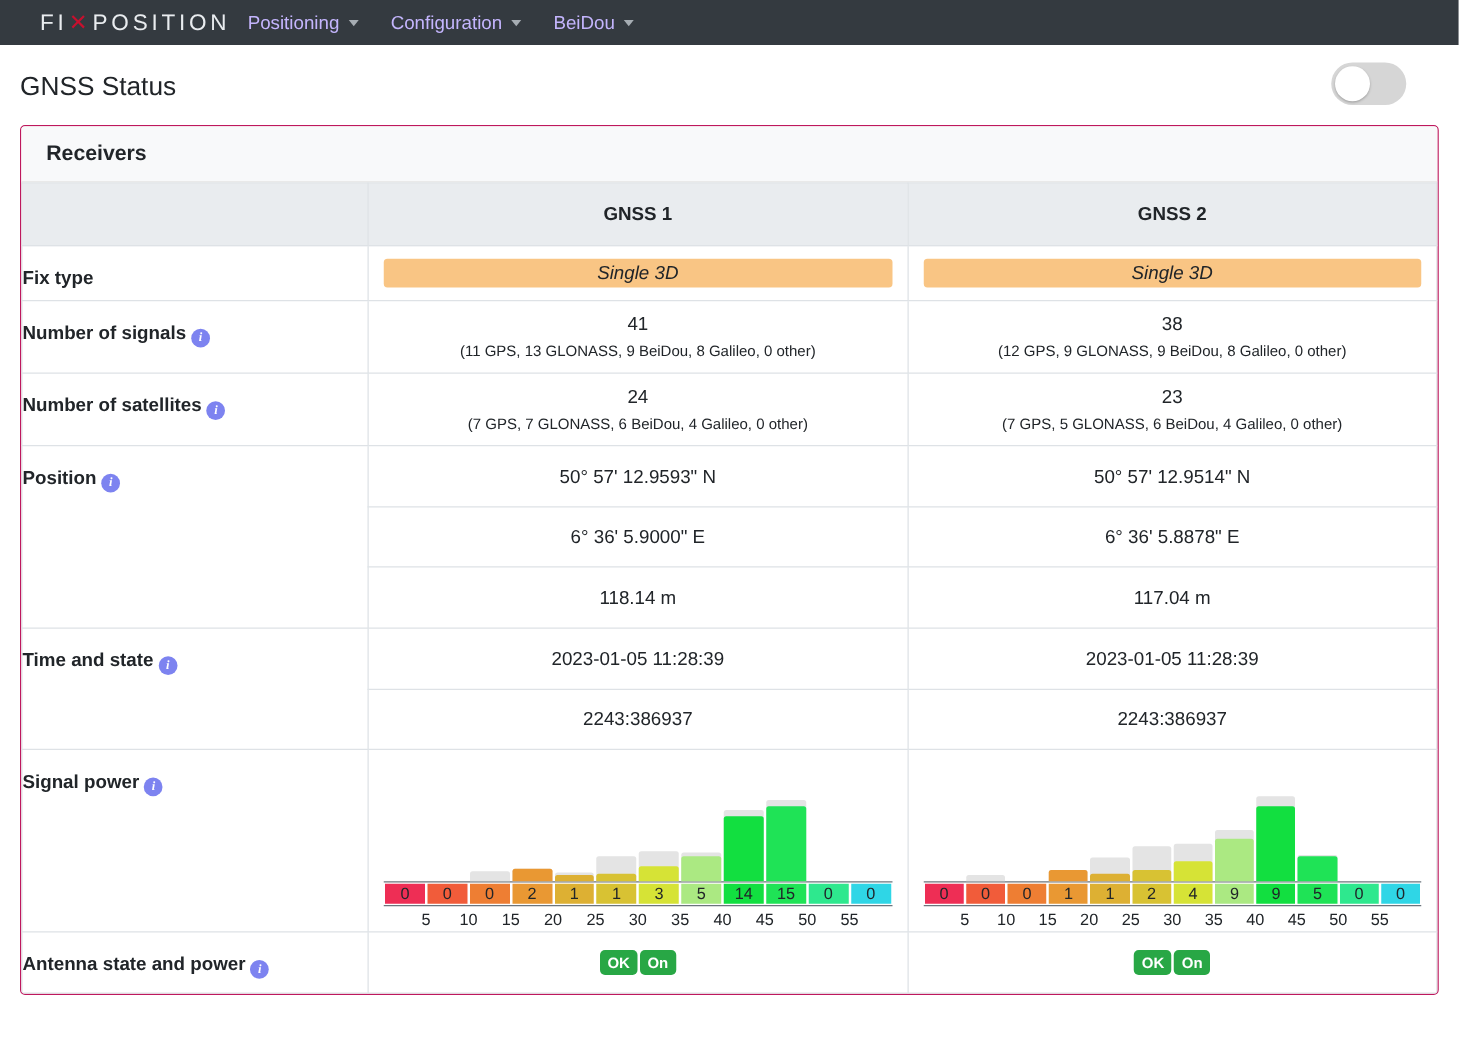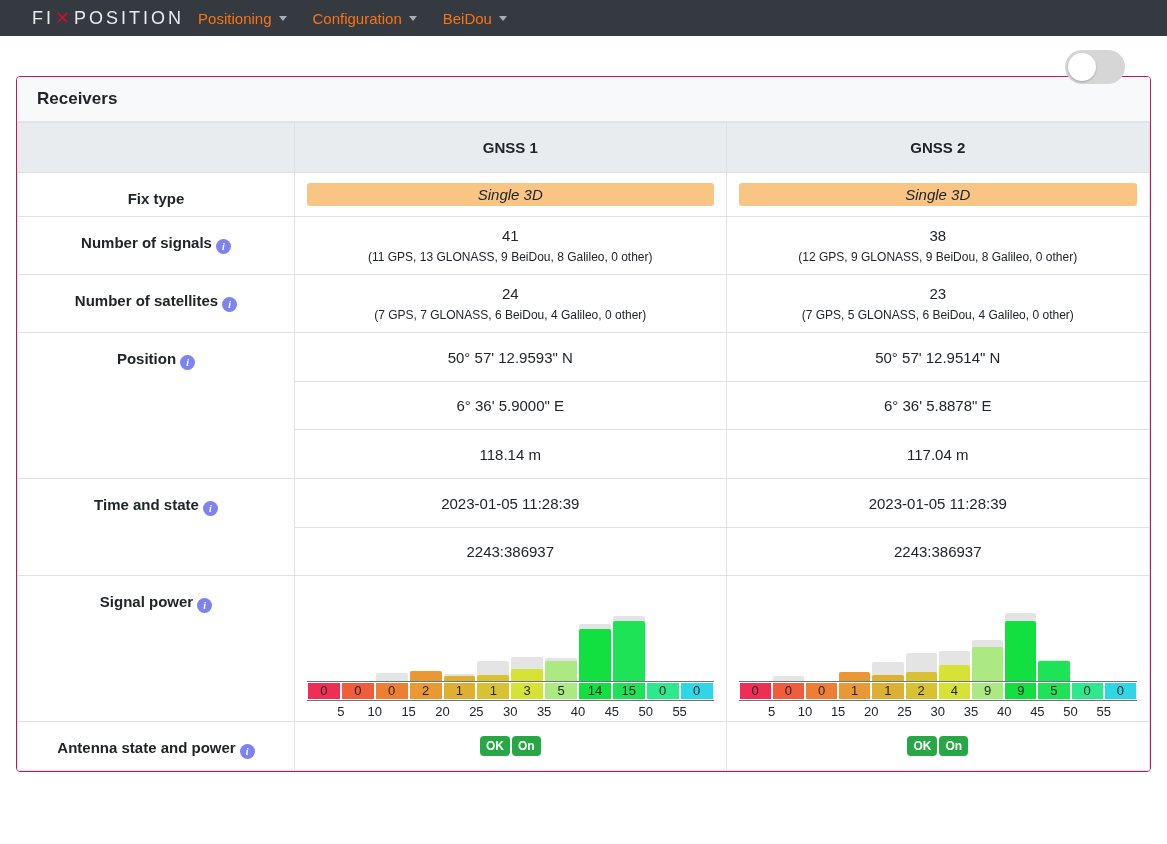--- a/index.html
+++ b/index.html
@@ -4,21 +4,21 @@
 <style>
   * { box-sizing: border-box; margin: 0; padding: 0; }
   html,body { background:#ffffff; font-family:"Liberation Sans","DejaVu Sans",sans-serif; color:#212529; }
   body { width:1167px; min-height:844px; }
 
   
   .navbar { height:36px; background:#343a40; display:flex; align-items:center; padding:0 14px 0 32px; }
   .brand { font-size:18px; letter-spacing:3px; color:#e9ecef; font-weight:400; display:flex; align-items:flex-end; cursor:pointer; }
   .brand .bx { color:#c8102e; font-weight:700; margin:0 1px; }
   .nav-links { display:flex; align-items:center; margin-left:14px; gap:26px; }
-  .nav-link { color:#f97316; font-size:15px; display:flex; align-items:center; gap:7px; cursor:pointer; }
+  .nav-link { color:#c4b5fd; font-size:15px; display:flex; align-items:center; gap:7px; cursor:pointer; }
   .caret { width:0; height:0; border-left:4.5px solid transparent; border-right:4.5px solid transparent; border-top:5px solid #a6adb3; display:inline-block; }
   .nav-right { margin-left:auto; display:flex; align-items:center; gap:8px; }
   .device-id { color:#adb5bd; font-size:14px; margin-right:8px; }
   .circ { border-radius:50%; display:flex; align-items:center; justify-content:center; }
   .circ-red { width:29px; height:29px; background:#ef1a2d; }
   .circ-amber { width:19px; height:19px; background:#f0a009; }
   .circ-gray { width:19px; height:19px; background:#7a838b; }
 
   
   .page-head { position:relative; padding:22px 16px 18px 16px; }
@@ -27,21 +27,21 @@
   .toggle .knob { position:absolute; left:3px; top:3px; width:28px; height:28px; background:#ffffff; border-radius:50%; box-shadow:0 1px 2px rgba(0,0,0,.25); }
 
   
   .card { margin:0 16px; border:1px solid #be185d; border-radius:4px; overflow:hidden; }
   .card-header { background:#f8f9fa; border-bottom:1px solid #e3e3e3; padding:12px 20px; font-size:17px; font-weight:600; color:#212529; }
 
   table.rx { width:100%; border-collapse:collapse; }
   .rx th, .rx td { border:1px solid #dee2e6; font-size:15px; }
   .rx th { background:#e9ecef; height:50px; text-align:center; font-weight:700; color:#212529; }
   .rx th.empty { background:#e9ecef; }
-  td.lbl { width:277px; text-align:center; vertical-align:top; padding-top:17px; font-weight:700; }
+  td.lbl { width:277px; text-align:left; vertical-align:top; padding-top:17px; font-weight:700; }
   td.val { text-align:center; vertical-align:middle; padding:10px 12px; }
   .detail { font-size:12px; color:#212529; margin-top:6px; }
   .big { font-size:15px; }
   .info-ic { display:inline-flex; align-items:center; justify-content:center; width:15px; height:15px; border-radius:50%; background:#7d83f0; color:#ffffff; font-size:10px; font-weight:700; font-family:"Liberation Serif","DejaVu Serif",serif; font-style:italic; vertical-align:-2px; margin-left:4px; cursor:pointer; }
   .fix-badge { display:block; background:#f9c584; border-radius:3px; padding:3px 0; font-size:15px; color:#212529;font-style:italic; }
   .badge-green { display:inline-block; background:#28a745; color:#fff; font-size:12px; font-weight:700; border-radius:4px; padding:3px 6px; margin:0 1px; }
 
   
   .sig-chart { padding:2px 2px 0 2px; }
   .sig-bars { display:flex; align-items:flex-end; height:97px; }
@@ -75,20 +75,21 @@
       <span class="caret"></span>
     </div>
     <div class="nav-link">
       <span>BeiDou</span>
       <span class="caret"></span>
     </div>
   </div>
 </nav>
 
 <div class="page-head">
+  <h1 class="page-title">GNSS Status</h1>
   <div class="toggle">
     <div class="knob"></div>
   </div>
 </div>
 
 <div class="card">
   <div class="card-header">Receivers</div>
 
   <table class="rx">
     <colgroup>

